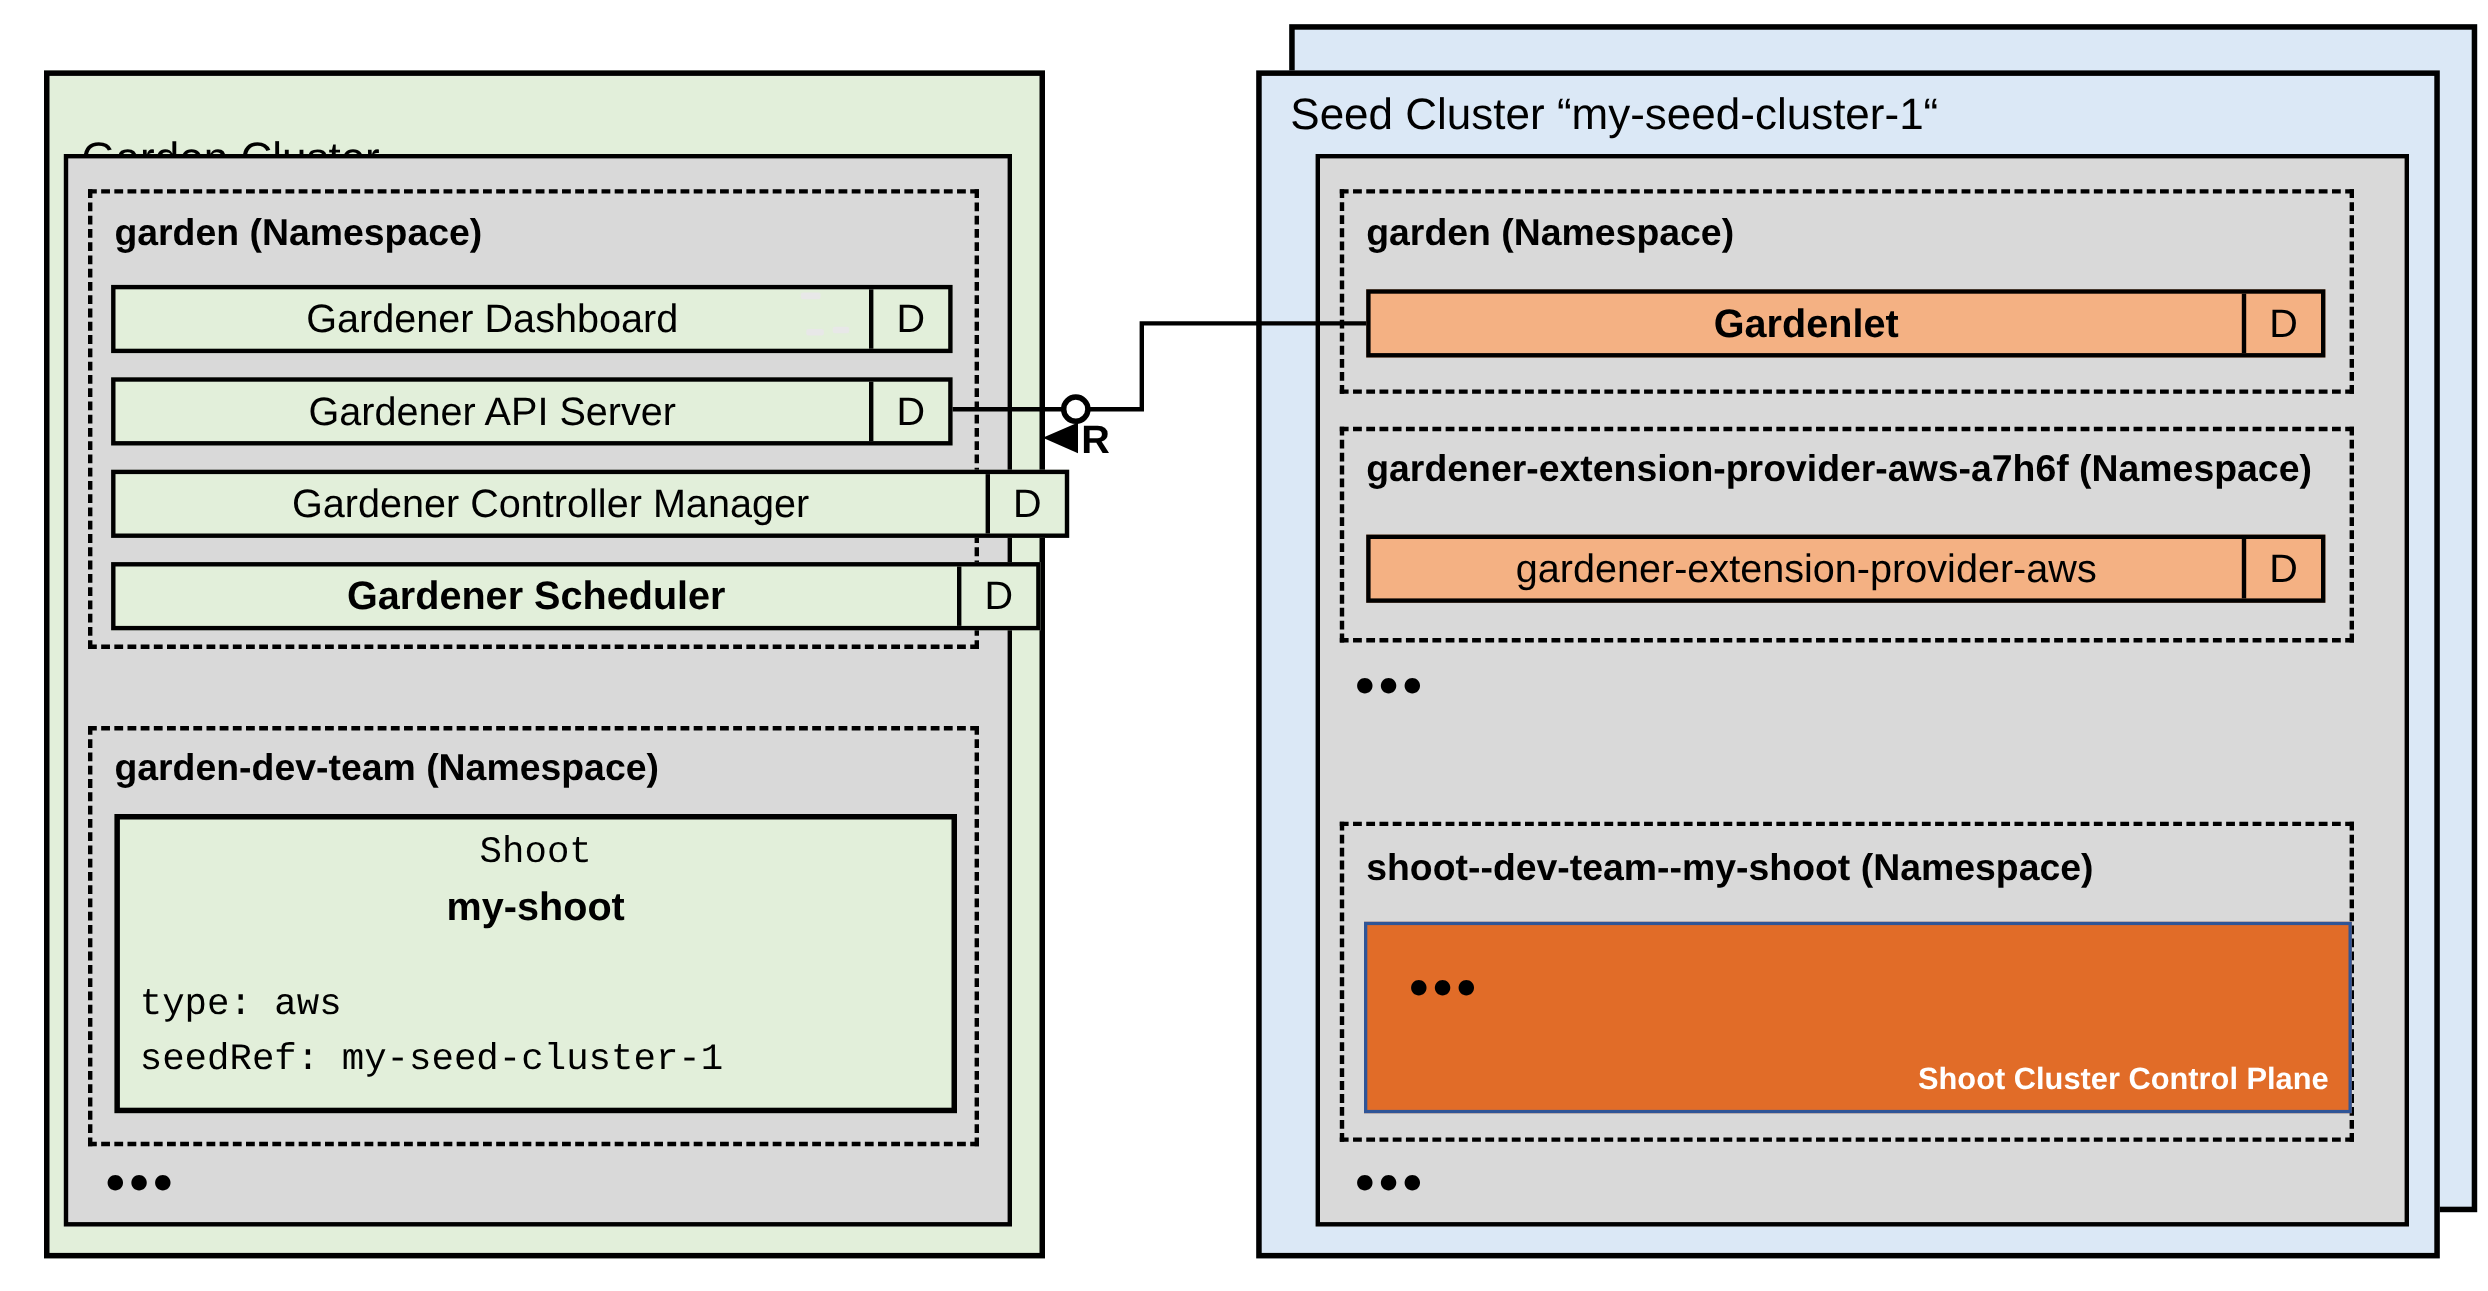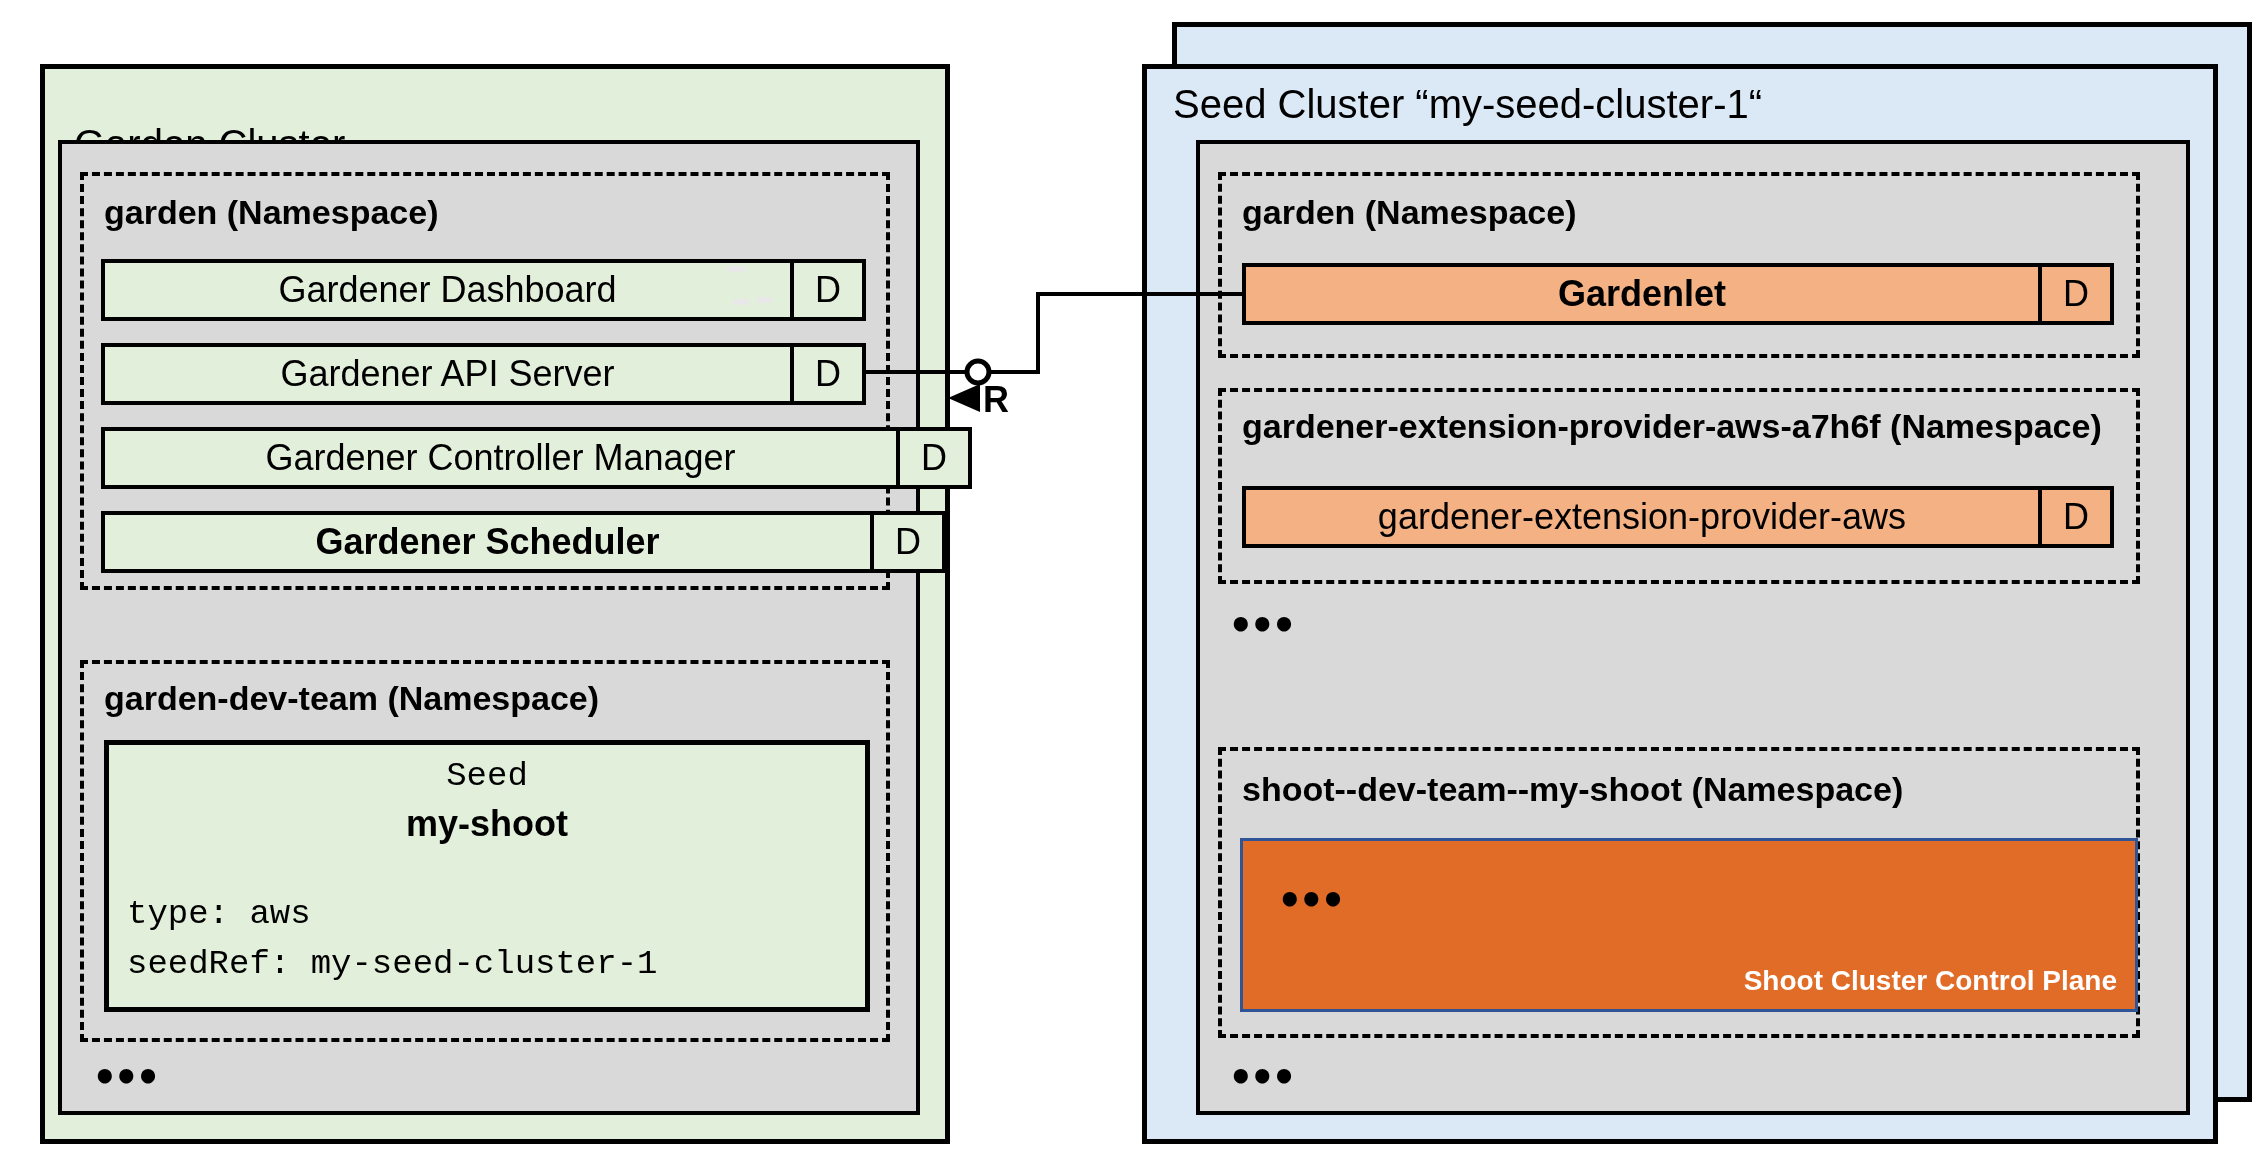--- a/index.html
+++ b/index.html
@@ -102,21 +102,21 @@
         <div class="row" style="left:17px; top:335px; width:845px;">
           <div class="row-name bold">Gardener Scheduler</div>
           <div class="row-badge">D</div>
         </div>
       </div>
 
       <div class="ns" style="left:18px; top:516px; width:810px; height:382px;">
         <div class="ns-label" style="left:20px; top:14px;">garden-dev-team (Namespace)</div>
 
         <div class="shoot-box" style="left:20px; top:76px; width:766px; height:272px;">
-          <div class="shoot-kind mono">Seed</div>
+          <div class="shoot-kind mono">Shoot</div>
           <div class="shoot-name">my-shoot</div>
           <div class="spec-line mono" style="top:150px;">type: aws</div>
           <div class="spec-line mono" style="top:200px;">seedRef: my-seed-cluster-1</div>
         </div>
       </div>
 
       <div class="dots" style="left:30px; top:922px;">•••</div>
     </div>
   </div>
 

